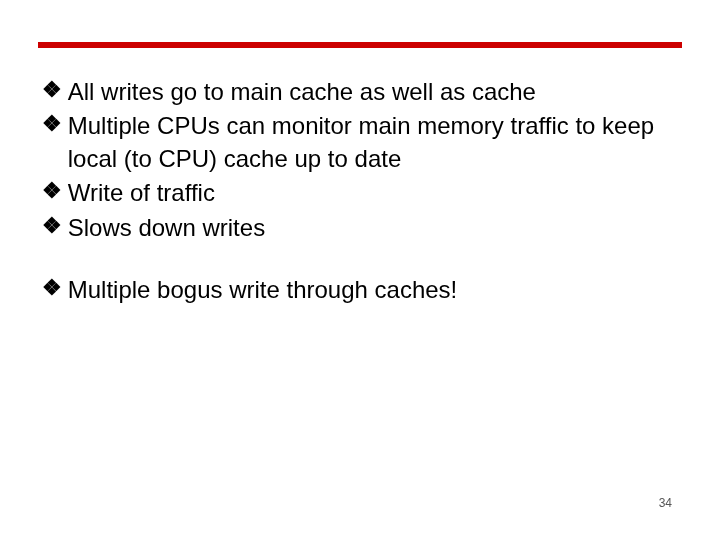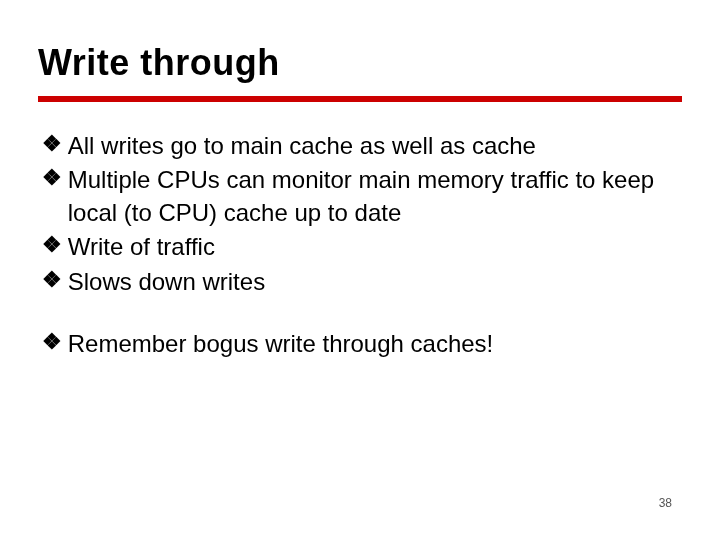--- a/index.html
+++ b/index.html
@@ -66,21 +66,20 @@
     bottom: 30px;
     right: 48px;
     font-size: 12px;
     color: #555;
   }
 </style>
 </head>
 <body>
 
 <div class="slide">
-  <h1 class="title">Write through</h1>
   <div class="divider"></div>
 
   <div class="content">
     <div class="bullet-item">
       <span class="bullet-marker">❖</span>
       <span class="bullet-text">All writes go to main cache as well as cache</span>
     </div>
     <div class="bullet-item">
       <span class="bullet-marker">❖</span>
       <span class="bullet-text">Multiple CPUs can monitor main memory traffic to keep local (to CPU) cache up to date</span>
@@ -91,18 +90,18 @@
     </div>
     <div class="bullet-item">
       <span class="bullet-marker">❖</span>
       <span class="bullet-text">Slows down writes</span>
     </div>
 
     <div class="gap"></div>
 
     <div class="bullet-item">
       <span class="bullet-marker">❖</span>
-      <span class="bullet-text">Remember bogus write through caches!</span>
+      <span class="bullet-text">Multiple bogus write through caches!</span>
     </div>
   </div>
 
-  <div class="page-number">38</div>
+  <div class="page-number">34</div>
 </div>
 
 </body></html>

